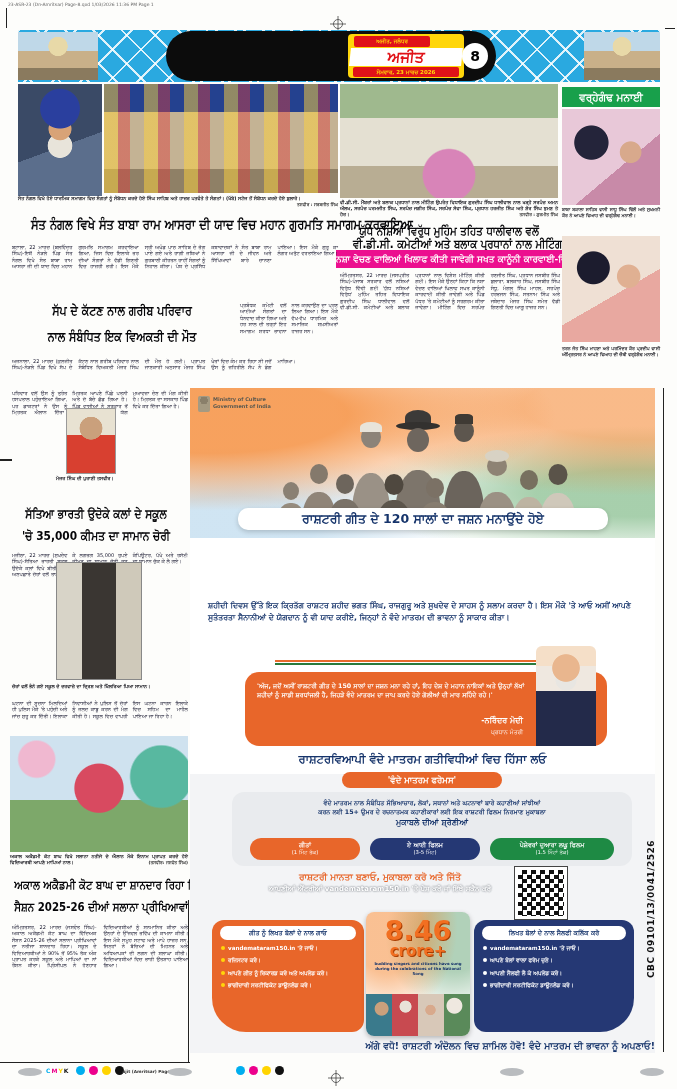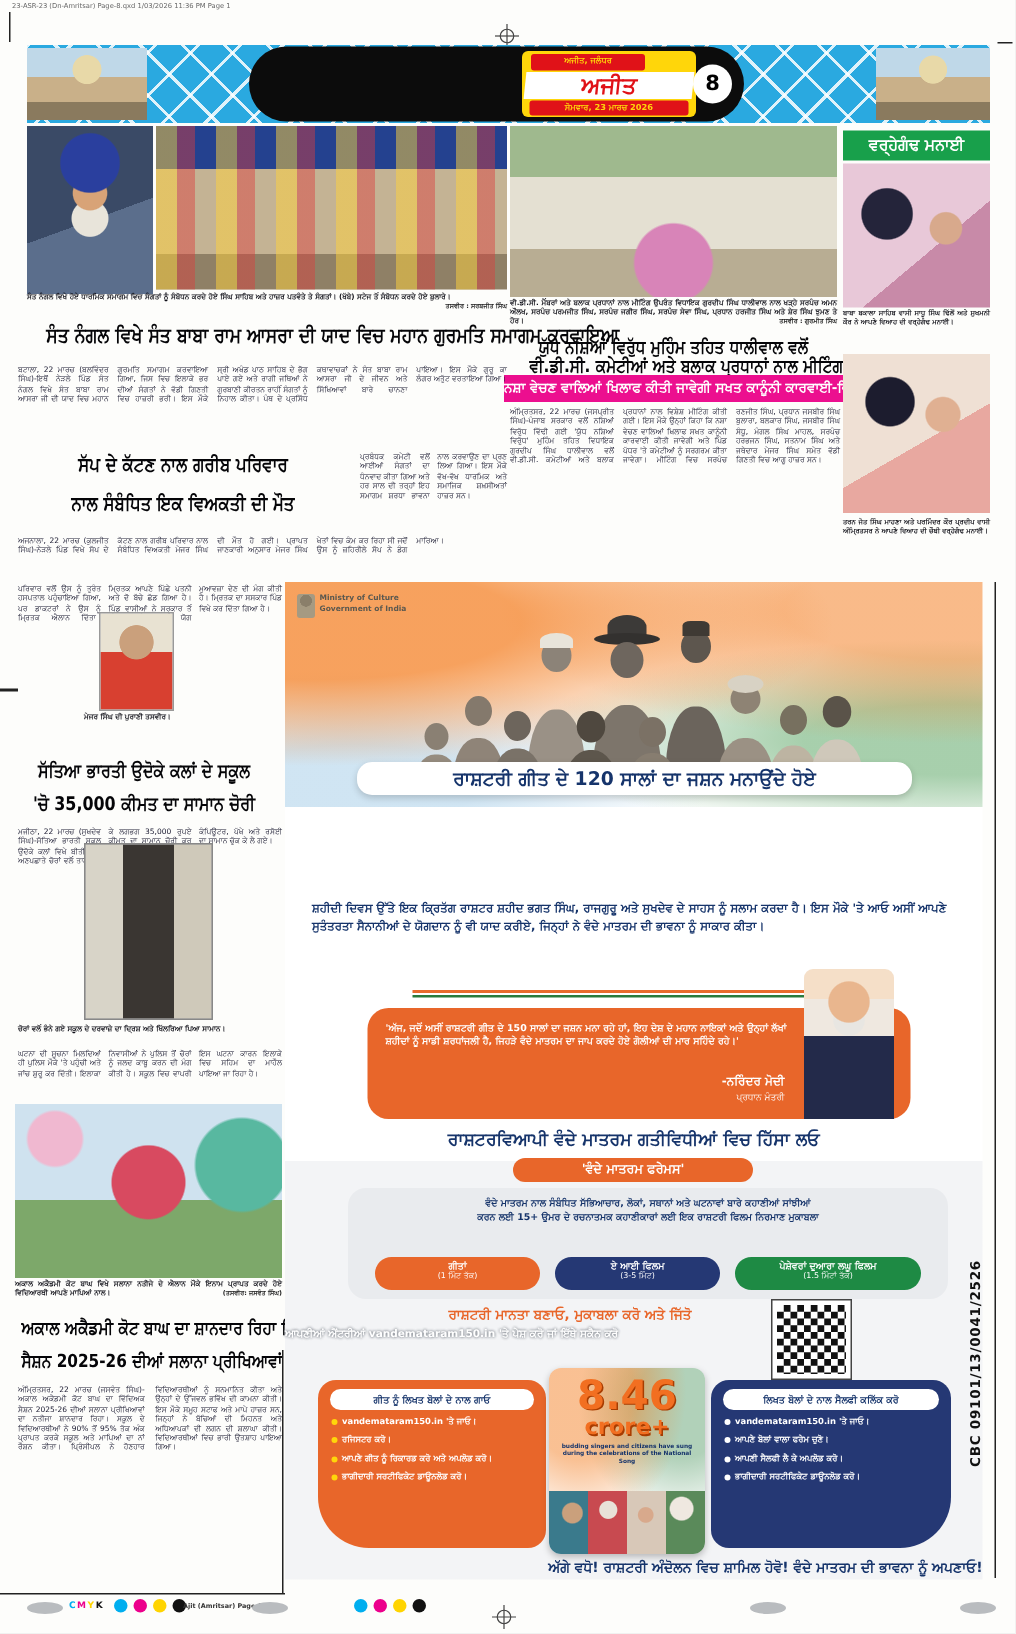--- a/index.html
+++ b/index.html
@@ -101,21 +101,21 @@
       linear-gradient(#f5dfc8 0 20%,#efe8e0 20% 45%,#232a4a 45% 100%);}
   #joinhdr{left:0;top:364px;width:465px;text-align:center;color:#16346b;font-size:11.5px;font-weight:bold;}
   #frpill{left:152px;top:384px;width:160px;height:16px;background:#e8662a;font-size:8.5px;line-height:16px;}
   #graybox{left:42px;top:404px;width:400px;height:74px;background:#e9ebee;border-radius:12px;}
   #graybox .t1{margin-top:6px;font-size:6.3px;color:#16346b;font-weight:bold;text-align:center;line-height:1.45;}
   #graybox .t2{font-size:8px;color:#16346b;font-weight:bold;text-align:center;margin-top:2px;}
   .catpill{position:absolute;top:46px;height:22px;border-radius:11px;color:#fff;text-align:center;}
   .catpill .l1{font-size:6.3px;font-weight:bold;margin-top:3px;}
   .catpill .l2{font-size:5.3px;}
   #recog{left:0;top:484px;width:380px;text-align:center;color:#e8662a;font-size:9px;font-weight:bold;}
-  #submit{left:0;top:497px;width:380px;text-align:left;color:#fff;font-size:7px;font-weight:bold;
+  #submit{left:0;top:497px;width:380px;text-align:center;color:#fff;font-size:7px;font-weight:bold;
       text-shadow:0 0 2px #8a8f96,0 0 2px #8a8f96;}
   #qr{left:324px;top:478px;width:46px;height:46px;background:#fff;border:1px solid #444;padding:3px;}
   #qr .grid{width:46px;height:46px;background:
       conic-gradient(#111 0 25%,#fff 0 50%,#111 0 75%,#fff 0 100%);background-size:9px 9px;}
   .bigbox{position:absolute;top:532px;height:112px;border-radius:12px;}
   #singbox{left:22px;width:152px;background:#e8662a;border-radius:12px 12px 12px 34px;}
   #selfbox{left:284px;width:160px;background:#253874;border-radius:12px 12px 34px 12px;}
   .boxhdr{margin:6px 8px 4px 8px;background:#fff;border-radius:8px;color:#16346b;
       font-size:6.4px;font-weight:bold;text-align:center;padding:3px 1px;}
   .bl{display:flex;gap:3px;color:#fff;font-size:5.6px;font-weight:bold;margin:5px 7px 0 9px;line-height:1.3;}
@@ -303,20 +303,21 @@
     <div id="modi" class="abs"></div>
 
     <div id="joinhdr" class="abs">ਰਾਸ਼ਟਰਵਿਆਪੀ ਵੰਦੇ ਮਾਤਰਮ ਗਤੀਵਿਧੀਆਂ ਵਿਚ ਹਿੱਸਾ ਲਓ</div>
     <div id="frpill" class="pill abs">'ਵੰਦੇ ਮਾਤਰਮ ਫਰੇਮਸ'</div>
 
     <div id="graybox" class="abs">
       <div class="t1">
         <div>ਵੰਦੇ ਮਾਤਰਮ ਨਾਲ ਸੰਬੰਧਿਤ ਸੱਭਿਆਚਾਰ, ਲੋਕਾਂ, ਸਥਾਨਾਂ ਅਤੇ ਘਟਨਾਵਾਂ ਬਾਰੇ ਕਹਾਣੀਆਂ ਸਾਂਝੀਆਂ</div>
         <div>ਕਰਨ ਲਈ 15+ ਉਮਰ ਦੇ ਰਚਨਾਤਮਕ ਕਹਾਣੀਕਾਰਾਂ ਲਈ ਇਕ ਰਾਸ਼ਟਰੀ ਫਿਲਮ ਨਿਰਮਾਣ ਮੁਕਾਬਲਾ</div>
       </div>
+      <div class="t2">ਮੁਕਾਬਲੇ ਦੀਆਂ ਸ਼੍ਰੇਣੀਆਂ</div>
       <div class="catpill" style="left:18px;width:110px;background:#e8662a;">
         <div class="l1">ਗੀਤਾਂ</div>
         <div class="l2">(1 ਮਿੰਟ ਤੱਕ)</div>
       </div>
       <div class="catpill" style="left:138px;width:110px;background:#253874;">
         <div class="l1">ਏ ਆਈ ਫਿਲਮ</div>
         <div class="l2">(3-5 ਮਿੰਟ)</div>
       </div>
       <div class="catpill" style="left:258px;width:124px;background:#1e8a44;">
         <div class="l1">ਪੇਸ਼ੇਵਰਾਂ ਦੁਆਰਾ ਲਘੂ ਫਿਲਮ</div>

